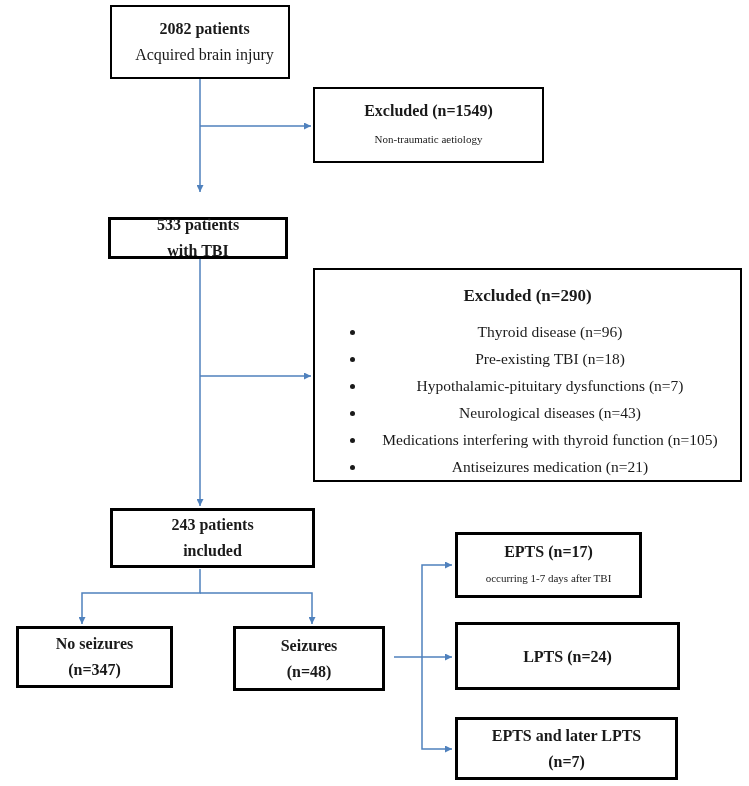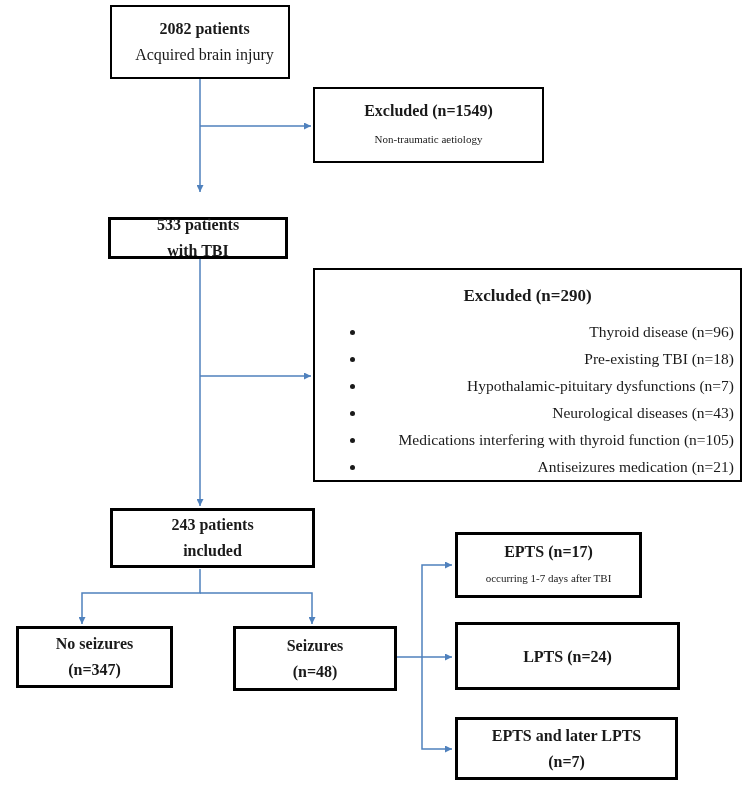--- a/index.html
+++ b/index.html
@@ -52,28 +52,28 @@
   .excl290    {
     left: 313px; top: 268px; width: 429px; height: 214px;
     justify-content: flex-start;
     align-items: stretch;
     padding: 13px 6px 0 6px;
   }
   .excl290 .excl-title { font-size: 17px; }
   .excl290 ul {
     margin: 9px 0 0 0;
     padding: 0 0 0 45px;
-    text-align: right;
+    text-align: center;
     list-style: disc outside;
     font-size: 15.5px;
   }
   .excl290 li { line-height: 27px; }
   .included   { left: 110px; top: 508px; width: 205px; height: 60px; }
   .noseiz     { left: 16px;   top: 626px; width: 157px; height: 62px; }
-  .seiz       { left: 233px; top: 626px; width: 164px; height: 65px; }
+  .seiz       { left: 233px; top: 626px; width: 152px; height: 65px; }
   .epts       { left: 455px; top: 532px; width: 187px; height: 66px; line-height: 27px; }
   .lpts       { left: 455px; top: 622px; width: 225px; height: 68px; line-height: 27px; }
   .eptslpts   { left: 455px; top: 717px; width: 223px; height: 63px; }
   .sub { font-size: 11px; }
 </style>
 </head>
 <body>
 
 <div class="canvas">
 

